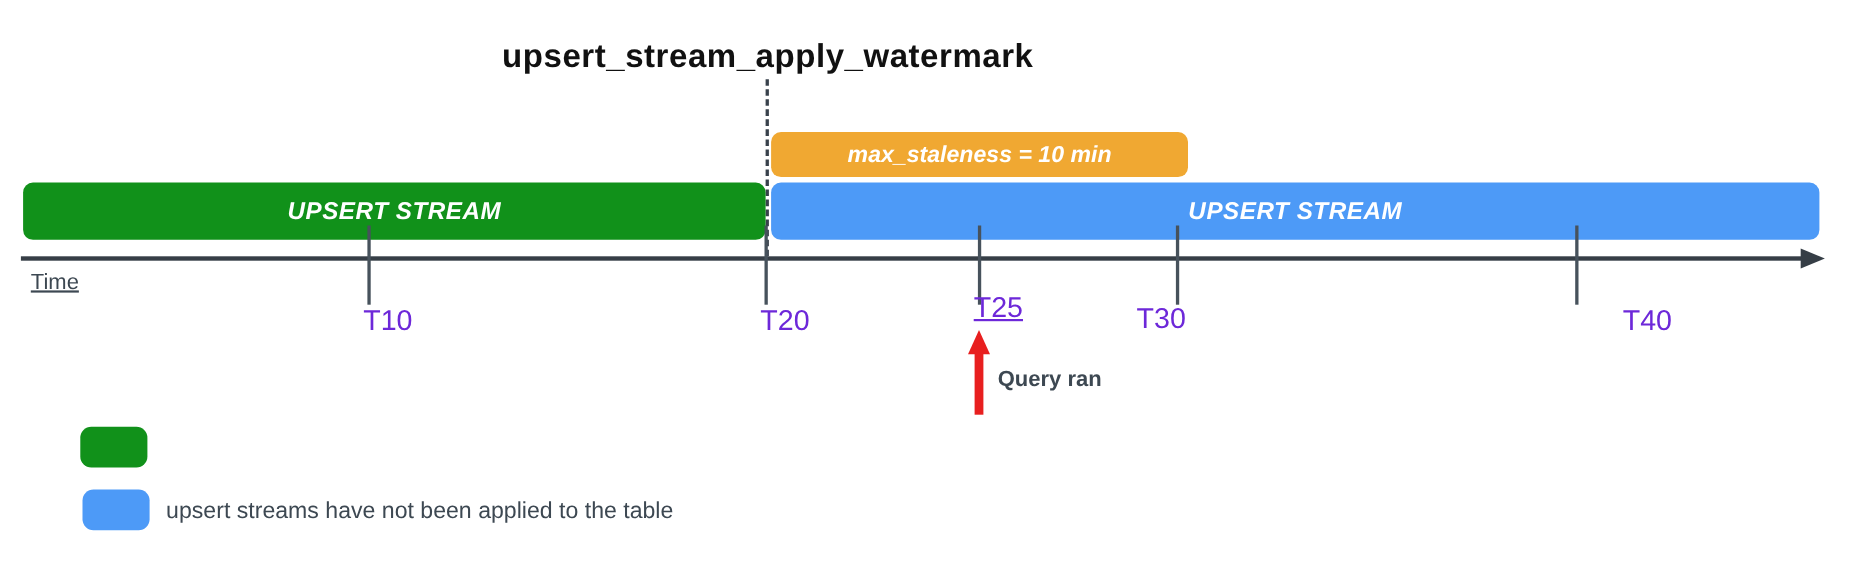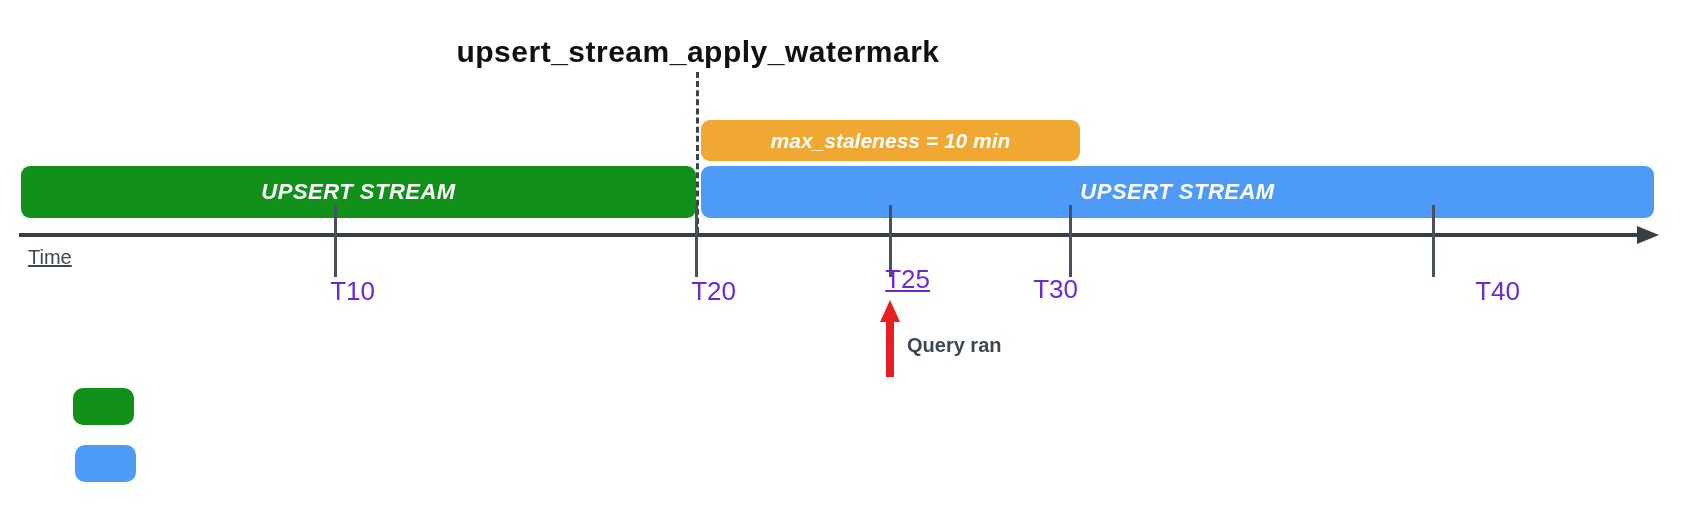--- a/index.html
+++ b/index.html
@@ -85,14 +85,15 @@
   <div class="tick-label" style="left:998px;top:274px;">T30</div>
   <div class="tick-label" style="left:1440px;">T40</div>
 
   <div class="red-arrow-head"></div>
   <div class="red-arrow-shaft"></div>
   <div class="query-label">Query ran</div>
 
   <div class="legend-swatch legend-swatch-green" style="background: rgb(17, 145, 26);"></div>
 
   <div class="legend-swatch legend-swatch-blue" style="background: rgb(77, 154, 247);"></div>
+  <div class="legend-text legend-text-blue">upsert streams have not been applied to the table</div>
 
 </div>
 
 </body></html>

